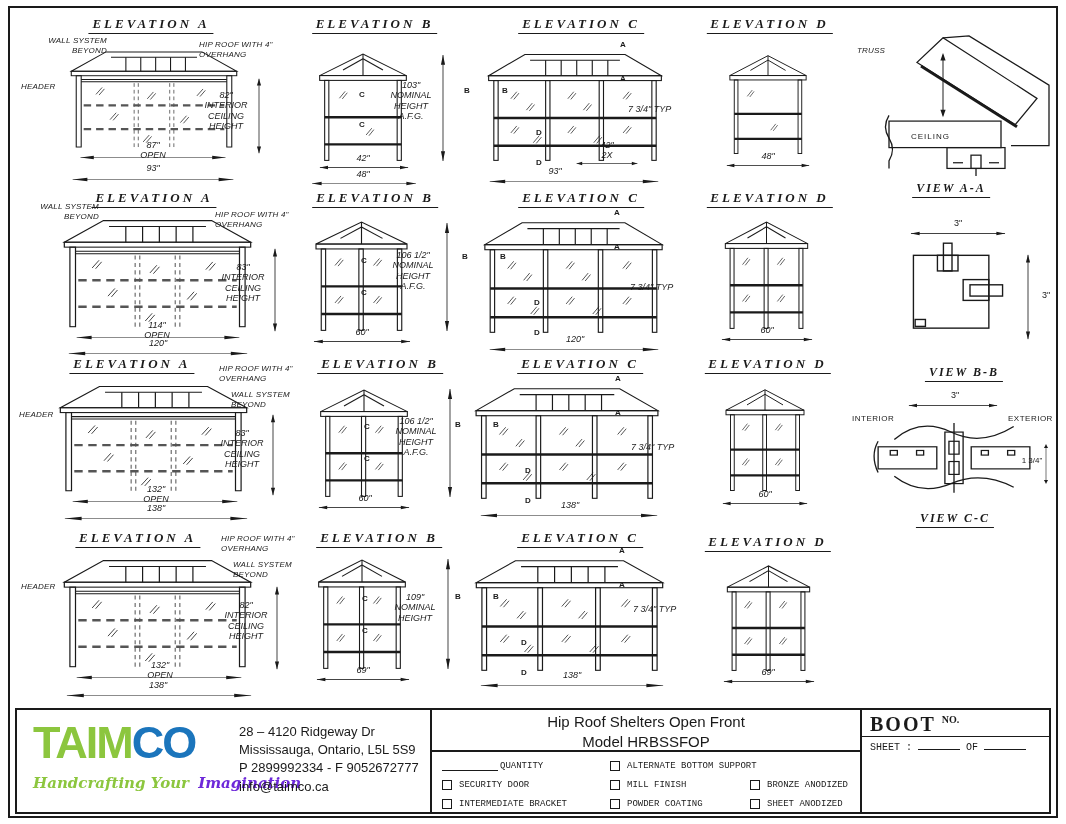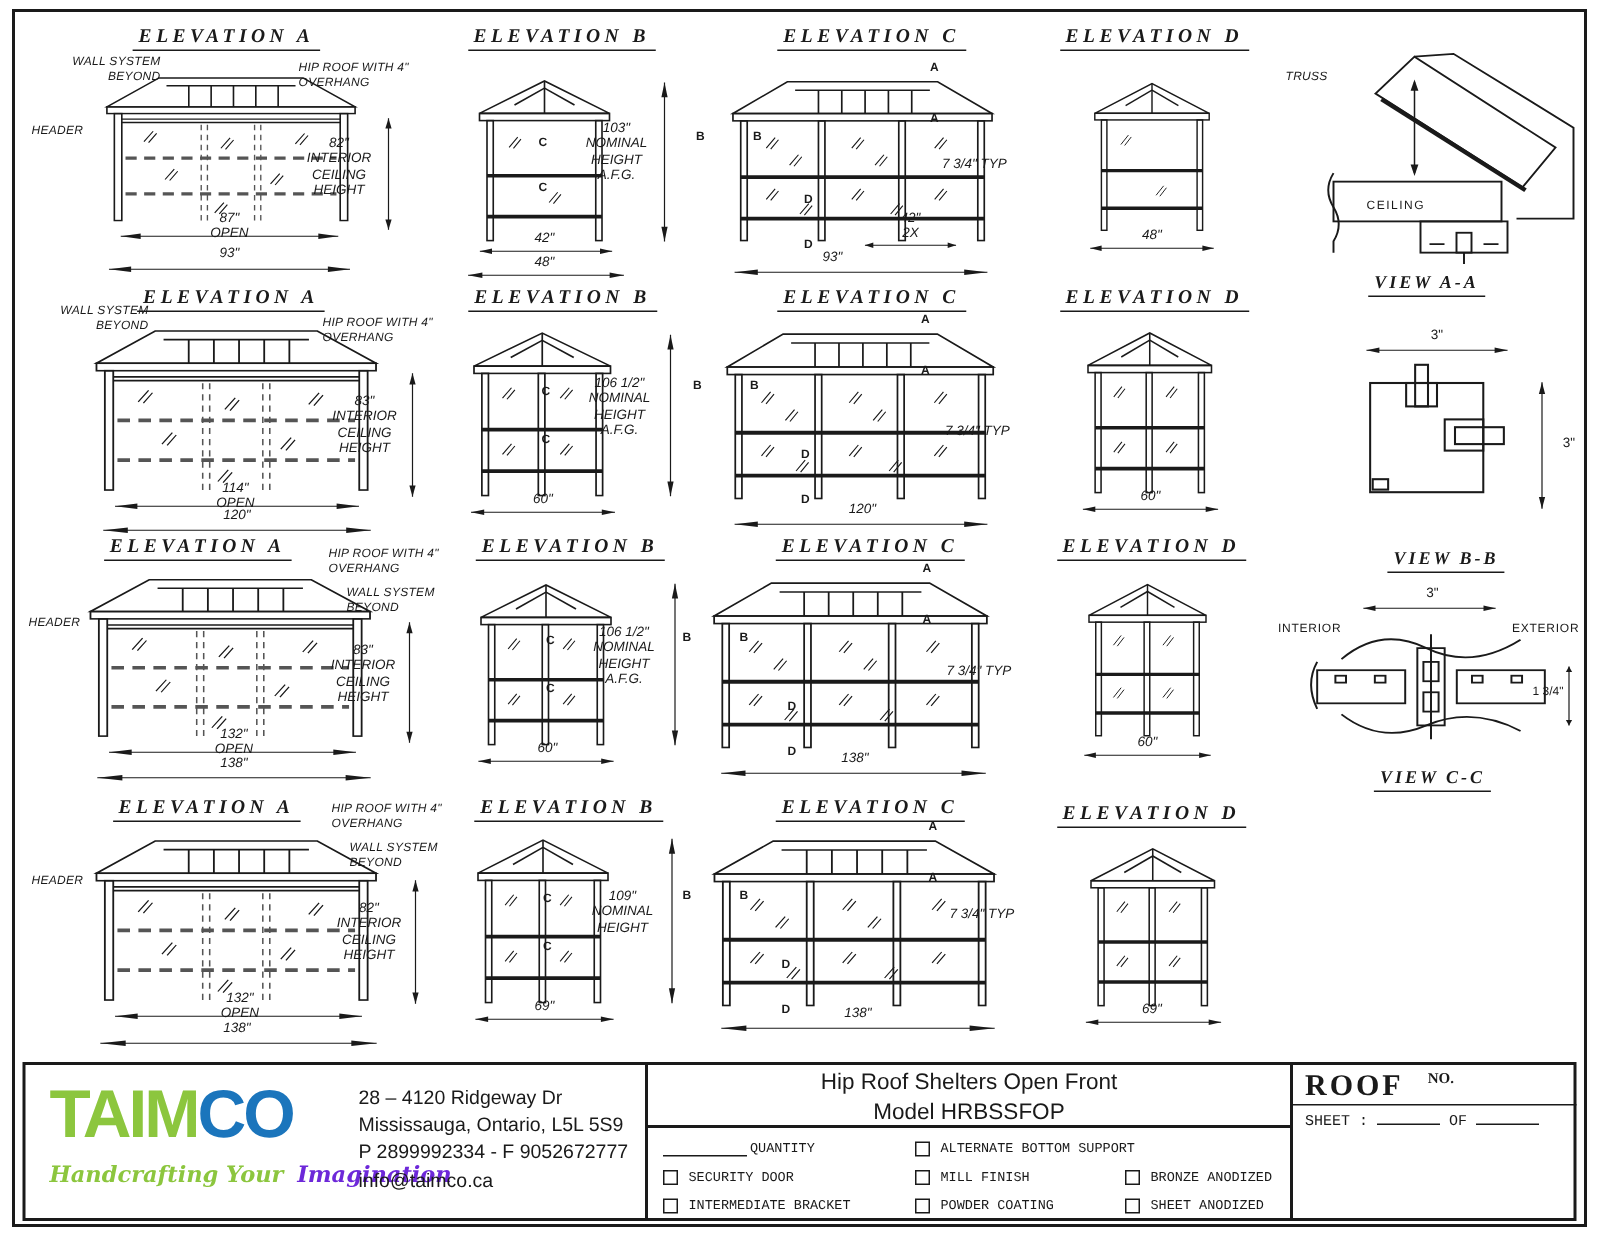--- a/index.html
+++ b/index.html
@@ -38,21 +38,21 @@
         font-family:"Liberation Mono",monospace;font-size:9px}
   .optcol{position:absolute;top:2px}
   .optrow{height:19px;display:flex;align-items:center;white-space:nowrap}
   .cb{display:inline-block;width:10px;height:10px;border:1.4px solid #1a1a1a;margin-right:7px;flex:0 0 auto}
   .blank{display:inline-block;width:56px;height:11px;border-bottom:1.2px solid #1a1a1a;margin-right:2px}
   .tb-right{position:absolute;left:845px;top:0;width:189px;height:100%}
   .trow{position:relative;border-bottom:1.8px solid #1a1a1a;padding:3px 8px;
         font-family:"Liberation Mono",monospace;font-size:10px}
   .trow:last-child{border-bottom:none}
   .sale-big{font-family:"Liberation Serif",serif;font-weight:bold;font-size:20px;letter-spacing:2px}
-  .sale-no{font-family:"Liberation Serif",serif;font-weight:bold;font-size:10px;vertical-align:8px;margin-left:16px}
+  .sale-no{font-family:"Liberation Serif",serif;font-weight:bold;font-size:10px;vertical-align:8px;margin-left:6px}
   .sblank{display:inline-block;width:42px;height:10px;border-bottom:1.2px solid #1a1a1a;margin:0 6px}
 </style>
 </head>
 <body>
 
 <div class="sheet">
 <div class="frame"></div>
 
 <svg width="0" height="0" style="position:absolute">
 <defs>
@@ -643,21 +643,21 @@
             </div>
         <div class="optrow">
               <span class="cb"></span>
               <span>SHEET ANODIZED</span>
             </div>
       </div>
     </div>
   </div>
   <div class="tb-right">
     <div class="trow" style="height:27px">
-      <span class="sale-big">ROOF</span><span class="sale-no">NO.</span>
+      <span class="sale-big">BOOT</span><span class="sale-no">NO.</span>
     </div>
     <div class="trow" style="height:26px">
       <span>SHEET :</span><span class="sblank"></span><span>OF</span><span class="sblank"></span>
     </div>
   </div>
 </div>
 
 </div>
 
 </body></html>

